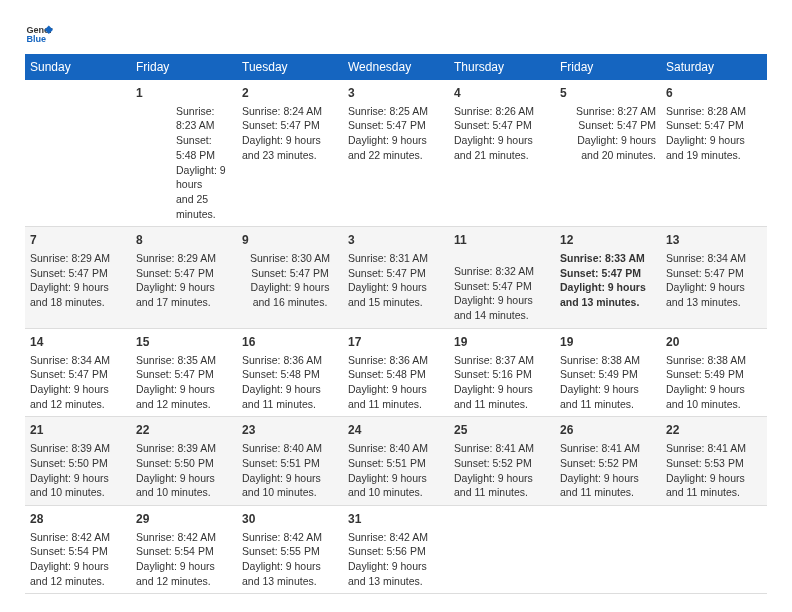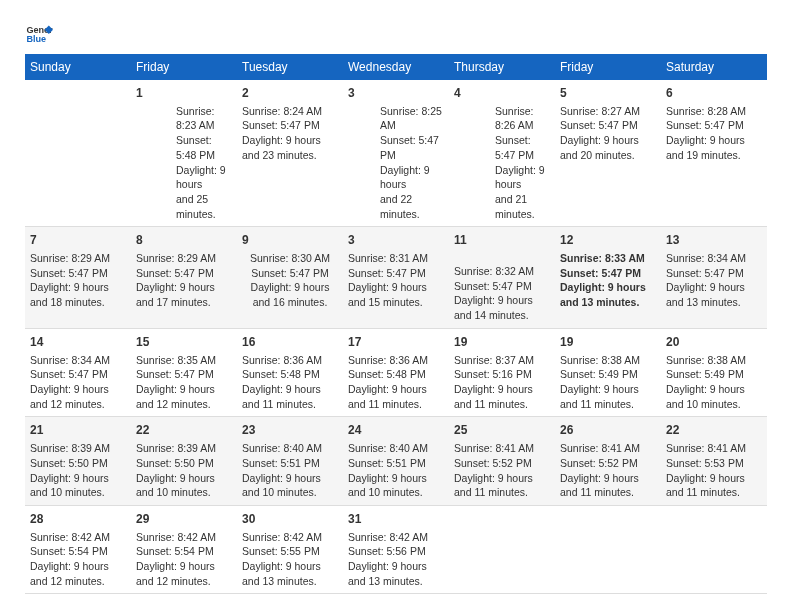--- a/index.html
+++ b/index.html
@@ -122,35 +122,35 @@
         </td>
         <td>
           <span class="day-num">2</span>
           <div class="day-info" style="white-space: pre-line;">Sunrise: 8:24 AM
 Sunset: 5:47 PM
 Daylight: 9 hours
 and 23 minutes.</div>
         </td>
         <td>
           <span class="day-num">3</span>
-          <div class="day-info" style="white-space: pre-line; margin-left: 32px;">Sunrise: 8:25 AM
+          <div class="day-info" style="white-space: pre-line;">Sunrise: 8:25 AM
 Sunset: 5:47 PM
 Daylight: 9 hours
 and 22 minutes.</div>
         </td>
         <td>
           <span class="day-num">4</span>
-          <div class="day-info" style="white-space: pre-line; margin-left: 41px;">Sunrise: 8:26 AM
+          <div class="day-info" style="white-space: pre-line;">Sunrise: 8:26 AM
 Sunset: 5:47 PM
 Daylight: 9 hours
 and 21 minutes.</div>
         </td>
         <td>
           <span class="day-num">5</span>
-          <div class="day-info" style="white-space: pre-line;">Sunrise: 8:27 AM
+          <div class="day-info" style="white-space: pre-line; text-align: right;">Sunrise: 8:27 AM
 Sunset: 5:47 PM
 Daylight: 9 hours
 and 20 minutes.</div>
         </td>
         <td>
           <span class="day-num">6</span>
           <div class="day-info" style="white-space: pre-line;">Sunrise: 8:28 AM
 Sunset: 5:47 PM
 Daylight: 9 hours
 and 19 minutes.</div>

